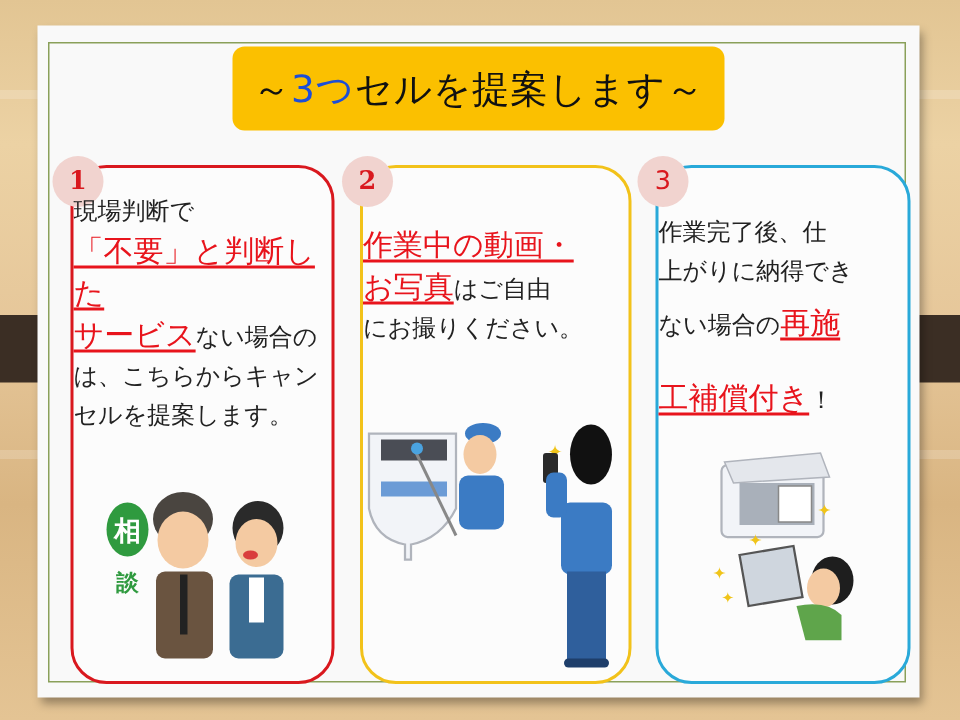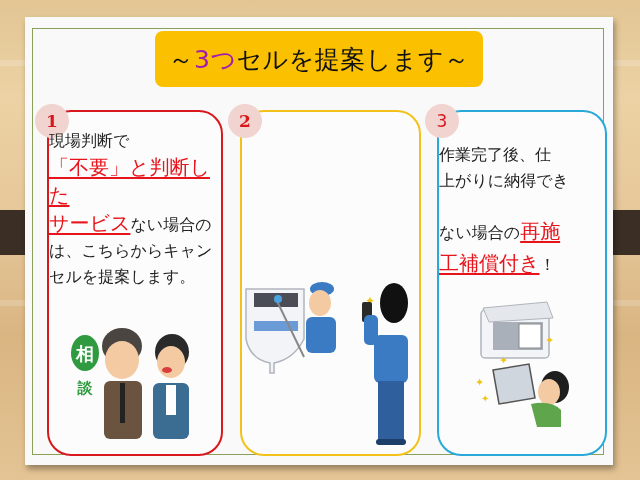--- a/index.html
+++ b/index.html
@@ -7,21 +7,21 @@
     background:linear-gradient(180deg,#e2c593 0%,#ecd2a4 20%,#e6c79a 45%,#d9b582 70%,#e4c494 100%);
     font-family:"DejaVu Sans","Liberation Sans",sans-serif;}
   .wood-streak{position:absolute;left:0;right:0;height:6px;background:rgba(255,255,255,0.18);}
   .hanger{position:absolute;top:210px;width:32px;height:45px;background:#3b2e24;}
   .paper{position:absolute;left:25px;top:17px;width:588px;height:448px;background:#f9f9f9;
     box-shadow:2px 4px 6px rgba(0,0,0,0.35);}
   .inner-border{position:absolute;left:7px;top:11px;width:572px;height:427px;border:1.5px solid #8aa05a;box-sizing:border-box;}
   .title{position:absolute;left:130px;top:14px;width:328px;height:56px;background:#fbc000;border-radius:8px;
     display:flex;align-items:center;justify-content:center;font-size:25px;color:#111;letter-spacing:0.5px;
     font-family:"DejaVu Sans",sans-serif;}
-  .title .num{color:#a21caf;}
+  .title .num{color:#1d4ed8;}
   .panel{position:absolute;top:93px;height:346px;border:2.5px solid;border-radius:24px;box-sizing:border-box;background:#fcfcfc;}
   .p1{left:22px;width:176px;border-color:#d9181e;}
   .p2{left:215px;width:181px;border-color:#f2c21a;}
   .p3{left:412px;width:170px;border-color:#29a9d9;}
   .badge{position:absolute;top:-8px;left:-14px;width:34px;height:34px;border-radius:50%;background:#f1d3cf;
     display:flex;align-items:center;justify-content:center;font-family:"DejaVu Serif",serif;font-weight:bold;font-size:17px;color:#d9181e;}
   .ptext{position:absolute;left:0;right:0;text-align:left;font-size:16px;line-height:26px;color:#222;}
   .red{color:#e8141c;font-weight:normal;text-decoration:underline;text-decoration-thickness:2px;text-underline-offset:3px;font-size:20px;}
   .illus{position:absolute;}
 </style>
@@ -62,20 +62,25 @@
       <ellipse cx="105" cy="34" rx="17" ry="18" fill="#2a2a2a"></ellipse>
       <ellipse cx="104" cy="44" rx="14" ry="16" fill="#f4caa2"></ellipse>
       <ellipse cx="100" cy="52" rx="5" ry="3" fill="#d93d3d"></ellipse>
       <rect x="86" y="65" width="36" height="56" rx="6" fill="#3b6c92"></rect>
       <rect x="99" y="67" width="10" height="30" fill="#fff"></rect>
     </svg>
   </div>
 
   <div class="panel p2">
     <div class="badge">2</div>
+    <div class="ptext" style="top:38px">
+      <div><span class="red">作業中の動画・</span></div>
+      <div><span class="red">お写真</span><span>はご自由</span></div>
+      <div><span>にお撮りください。</span></div>
+    </div>
     <svg class="illus" style="left:0;top:165px" width="178" height="175" viewBox="0 0 178 175">
       <path d="M4 12 h58 v50 q-10 20 -30 24 v10 h-4 v-10 q-20 -4 -24 -24 z" fill="#f2f4f8" stroke="#b0b4bc" stroke-width="1.5"></path>
       <rect x="12" y="16" width="44" height="14" fill="#4a4d55"></rect>
       <rect x="12" y="44" width="44" height="10" fill="#6b9bd6"></rect>
       <line x1="34" y1="22" x2="62" y2="80" stroke="#888" stroke-width="2"></line>
       <circle cx="36" cy="22" r="4" fill="#4aa3e0"></circle>
       <ellipse cx="80" cy="12" rx="12" ry="7" fill="#3b7bc4"></ellipse>
       <ellipse cx="78" cy="26" rx="11" ry="13" fill="#f4caa2"></ellipse>
       <rect x="64" y="40" width="30" height="36" rx="6" fill="#3b7bc4"></rect>
       <text x="123" y="28" font-size="12" fill="#f0c419">✦</text>
@@ -86,22 +91,22 @@
       <rect x="136" y="104" width="26" height="60" fill="#2f5f9c"></rect>
       <rect x="134" y="162" width="30" height="6" rx="3" fill="#1e3e6a"></rect>
     </svg>
   </div>
 
   <div class="panel p3">
     <div class="badge" style="font-family:'DejaVu Sans',sans-serif;font-weight:normal;color:#d9181e;">3</div>
     <div class="ptext" style="top:30px">
       <div><span>作業完了後、仕</span></div>
       <div><span>上がりに納得でき</span></div>
-      <div style="margin-top:24px"><span>ない場合の</span><span class="red">再施</span></div>
-      <div style="margin-top:4px"><span class="red">工補償付き</span><span>！</span></div>
+      <div style="margin-top:8px"><span>ない場合の</span><span class="red">再施</span></div>
+      <div style="margin-top:22px"><span class="red">工補償付き</span><span>！</span></div>
     </div>
     <svg class="illus" style="left:30px;top:180px" width="120" height="135" viewBox="0 0 120 135">
       <rect x="12" y="18" width="68" height="48" rx="4" fill="#f2f4f8" stroke="#b0b4bc" stroke-width="1.5"></rect>
       <polygon points="14,16 78,10 84,26 20,30" fill="#e4e7ec" stroke="#b0b4bc"></polygon>
       <rect x="24" y="30" width="50" height="28" fill="#a9b0ba"></rect>
       <rect x="50" y="32" width="22" height="24" fill="#fff" stroke="#888"></rect>
       <text x="76" y="52" font-size="11" fill="#f0c419">✦</text>
       <text x="30" y="72" font-size="11" fill="#f0c419">✦</text>
       <text x="6" y="94" font-size="11" fill="#f0c419">✦</text>
       <text x="12" y="110" font-size="10" fill="#f0c419">✦</text>

